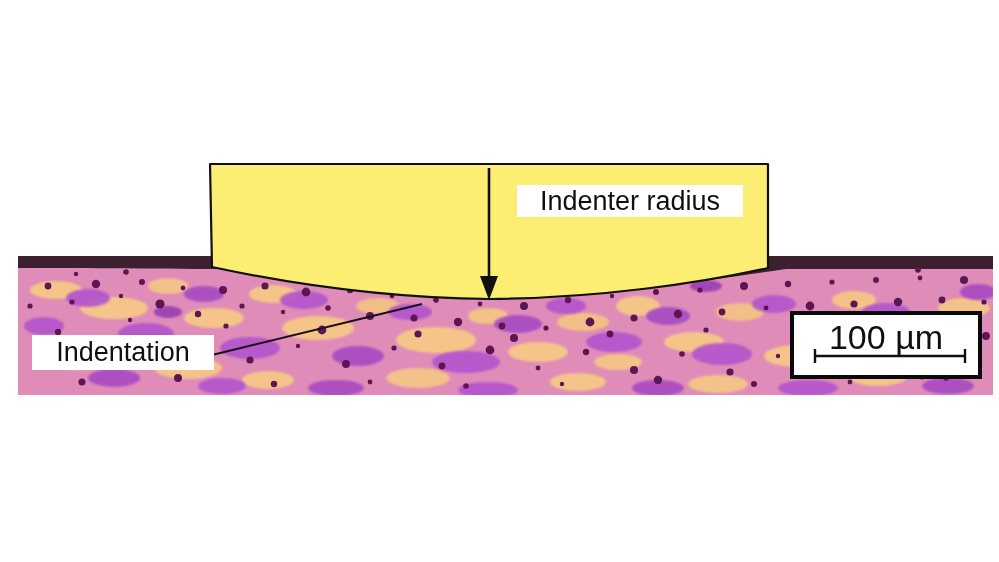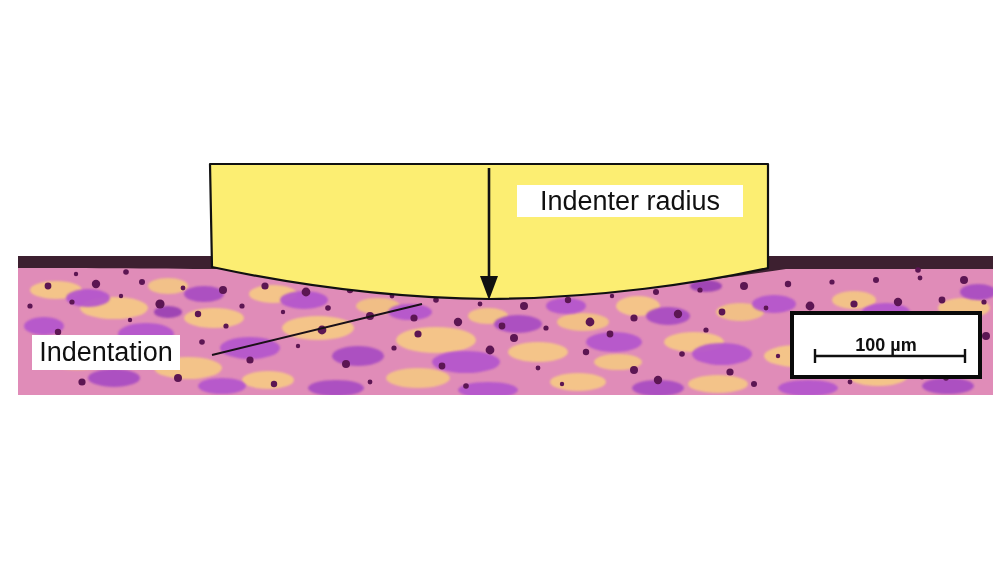--- a/index.html
+++ b/index.html
@@ -85,48 +85,47 @@
     top: 185px;
     width: 226px;
     height: 32px;
     font-size: 27px;
     margin-left: 15px;
   }
 
   #label-indentation {
     left: 32px;
     top: 335px;
-    width: 148px;
+    width: 182px;
     height: 35px;
     font-size: 27px;
     text-align: center;
   }
 
   
   #scalebar {
     position: absolute;
     left: 790px;
     top: 311px;
     width: 192px;
     height: 68px;
     background: #ffffff;
     border: 4px solid #0a0a0a;
     box-sizing: border-box;
   }
   #scalebar-label {
     position: absolute;
     left: 0;
     right: 0;
-    top: 21px;
+    top: 5px;
     text-align: center;
-    font-size: 18px;
+    font-size: 34px;
     color: #101010;
     font-family: "Liberation Sans", sans-serif;
     line-height: 1.05;
-    font-weight: bold;
   }
   #scalebar-rule {
     position: absolute;
     left: 18px;
     right: 18px;
     bottom: 11px;
     height: 16px;
   }
 </style>
 </head>

